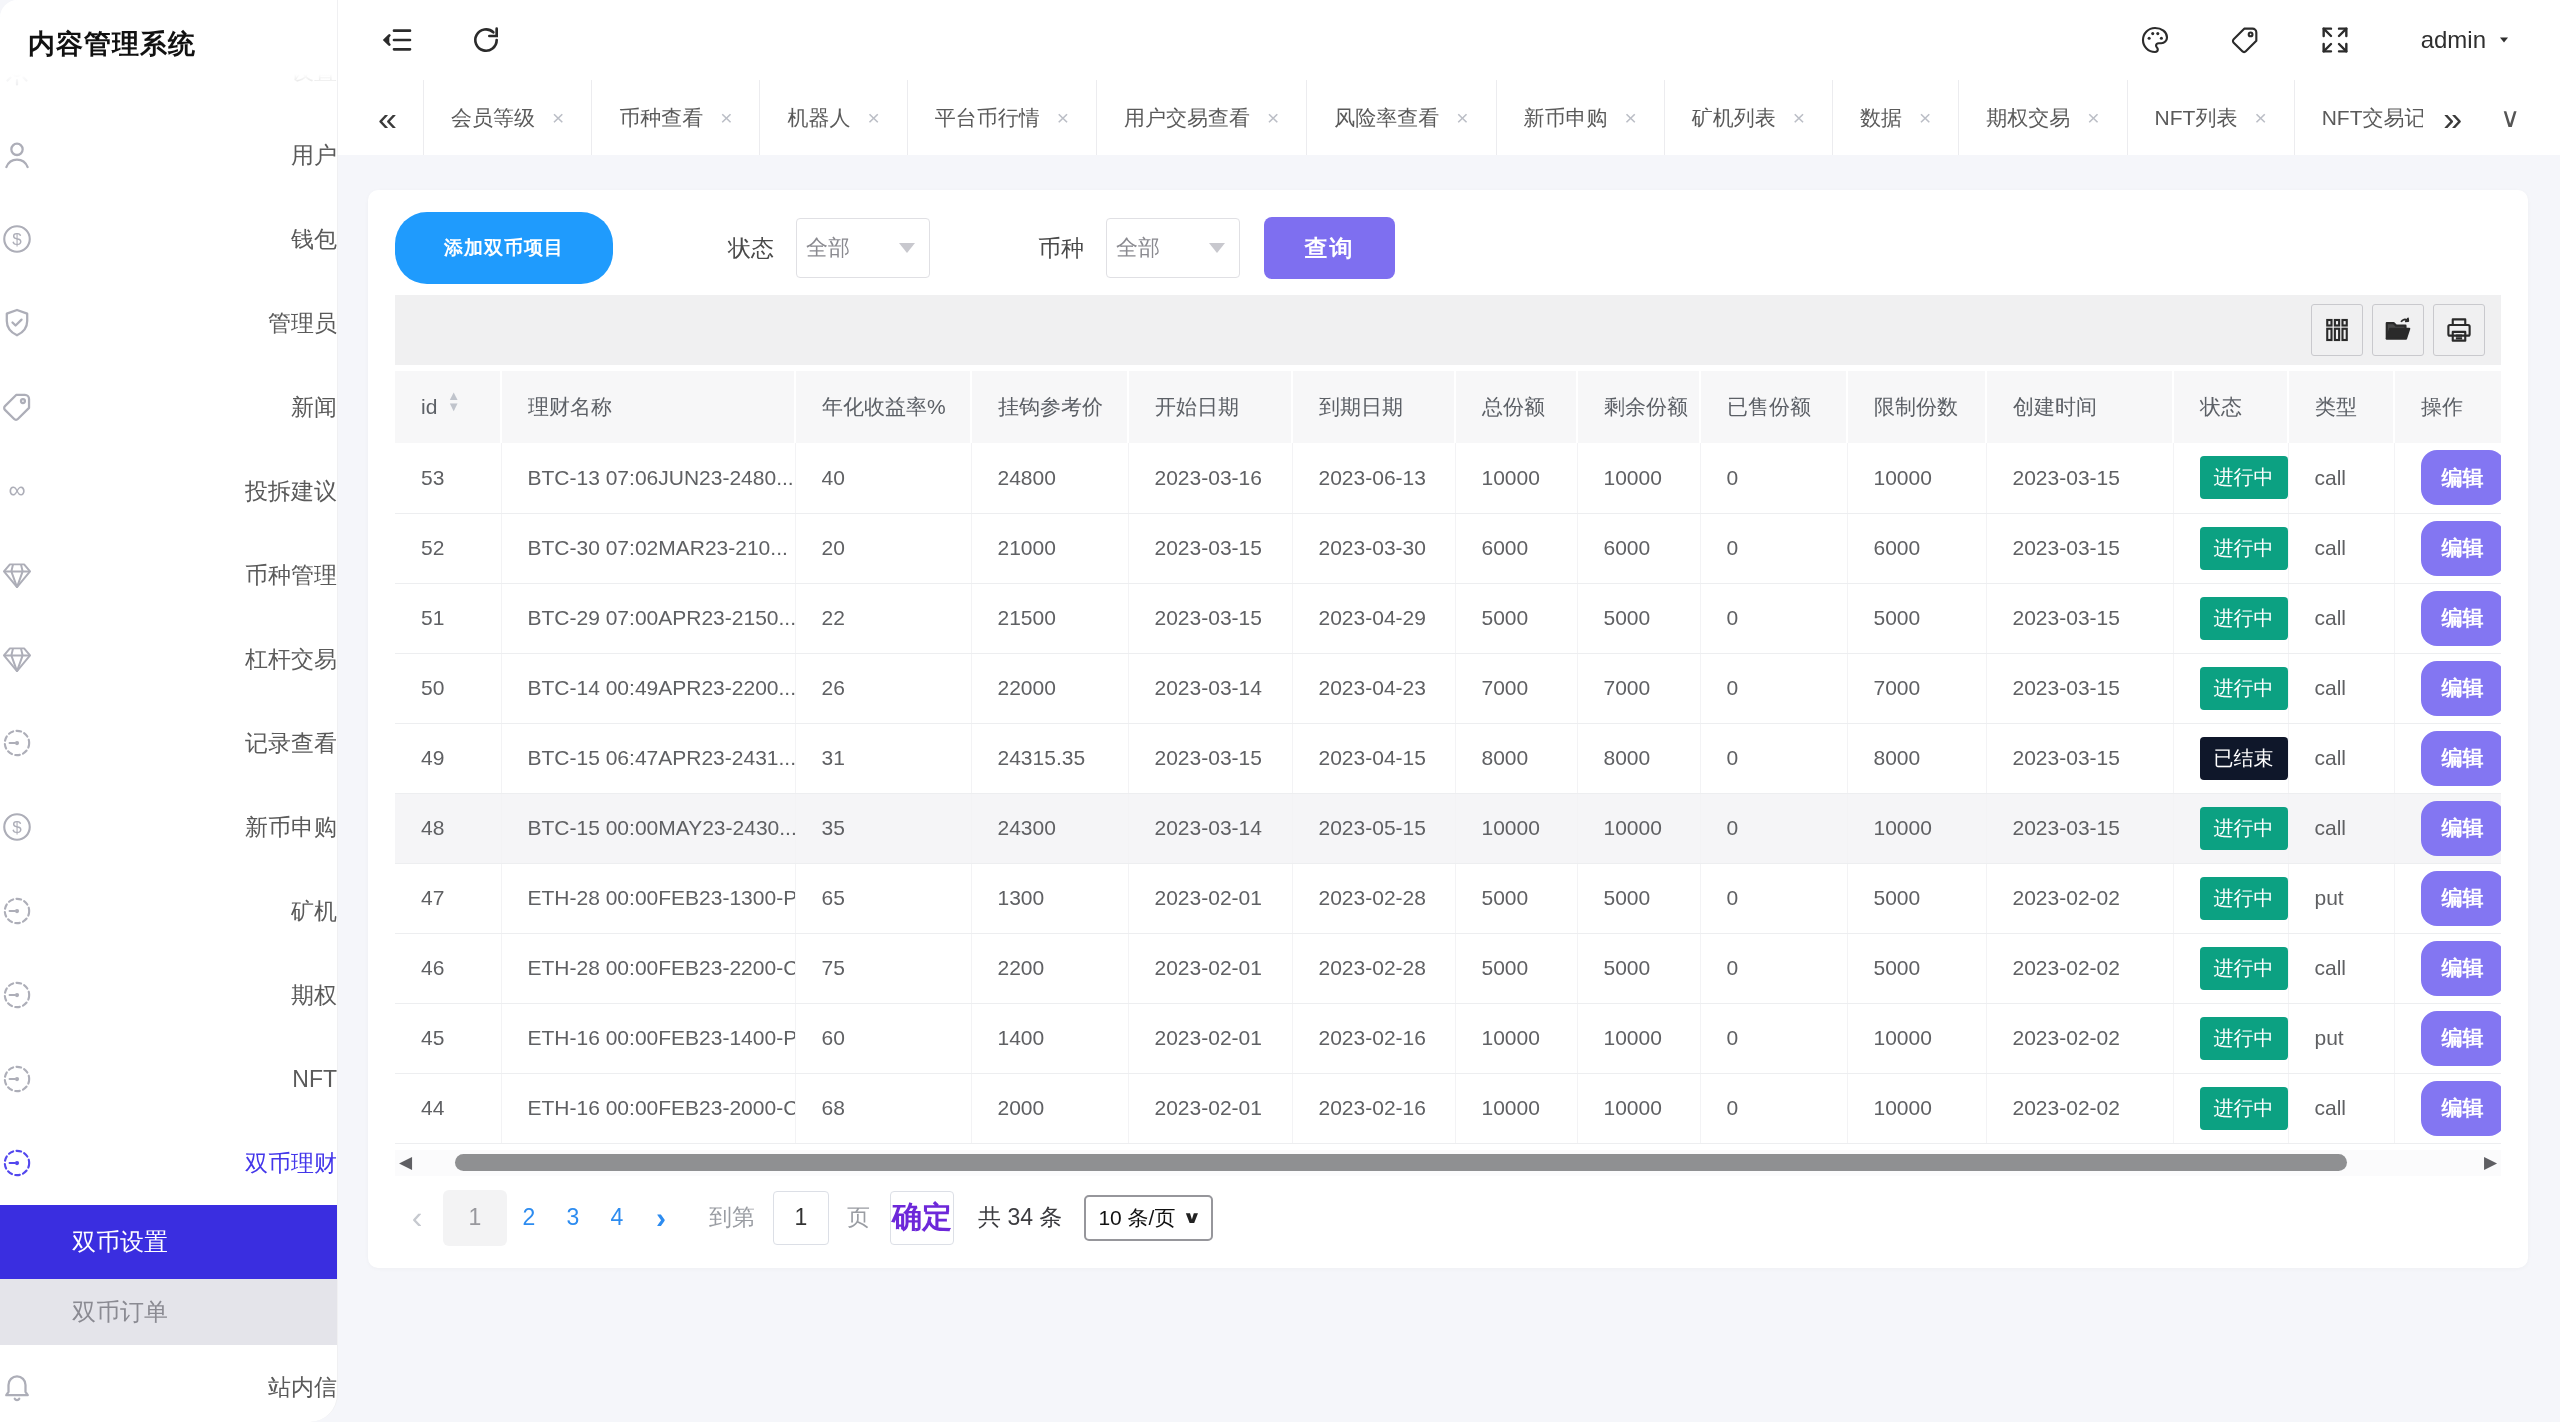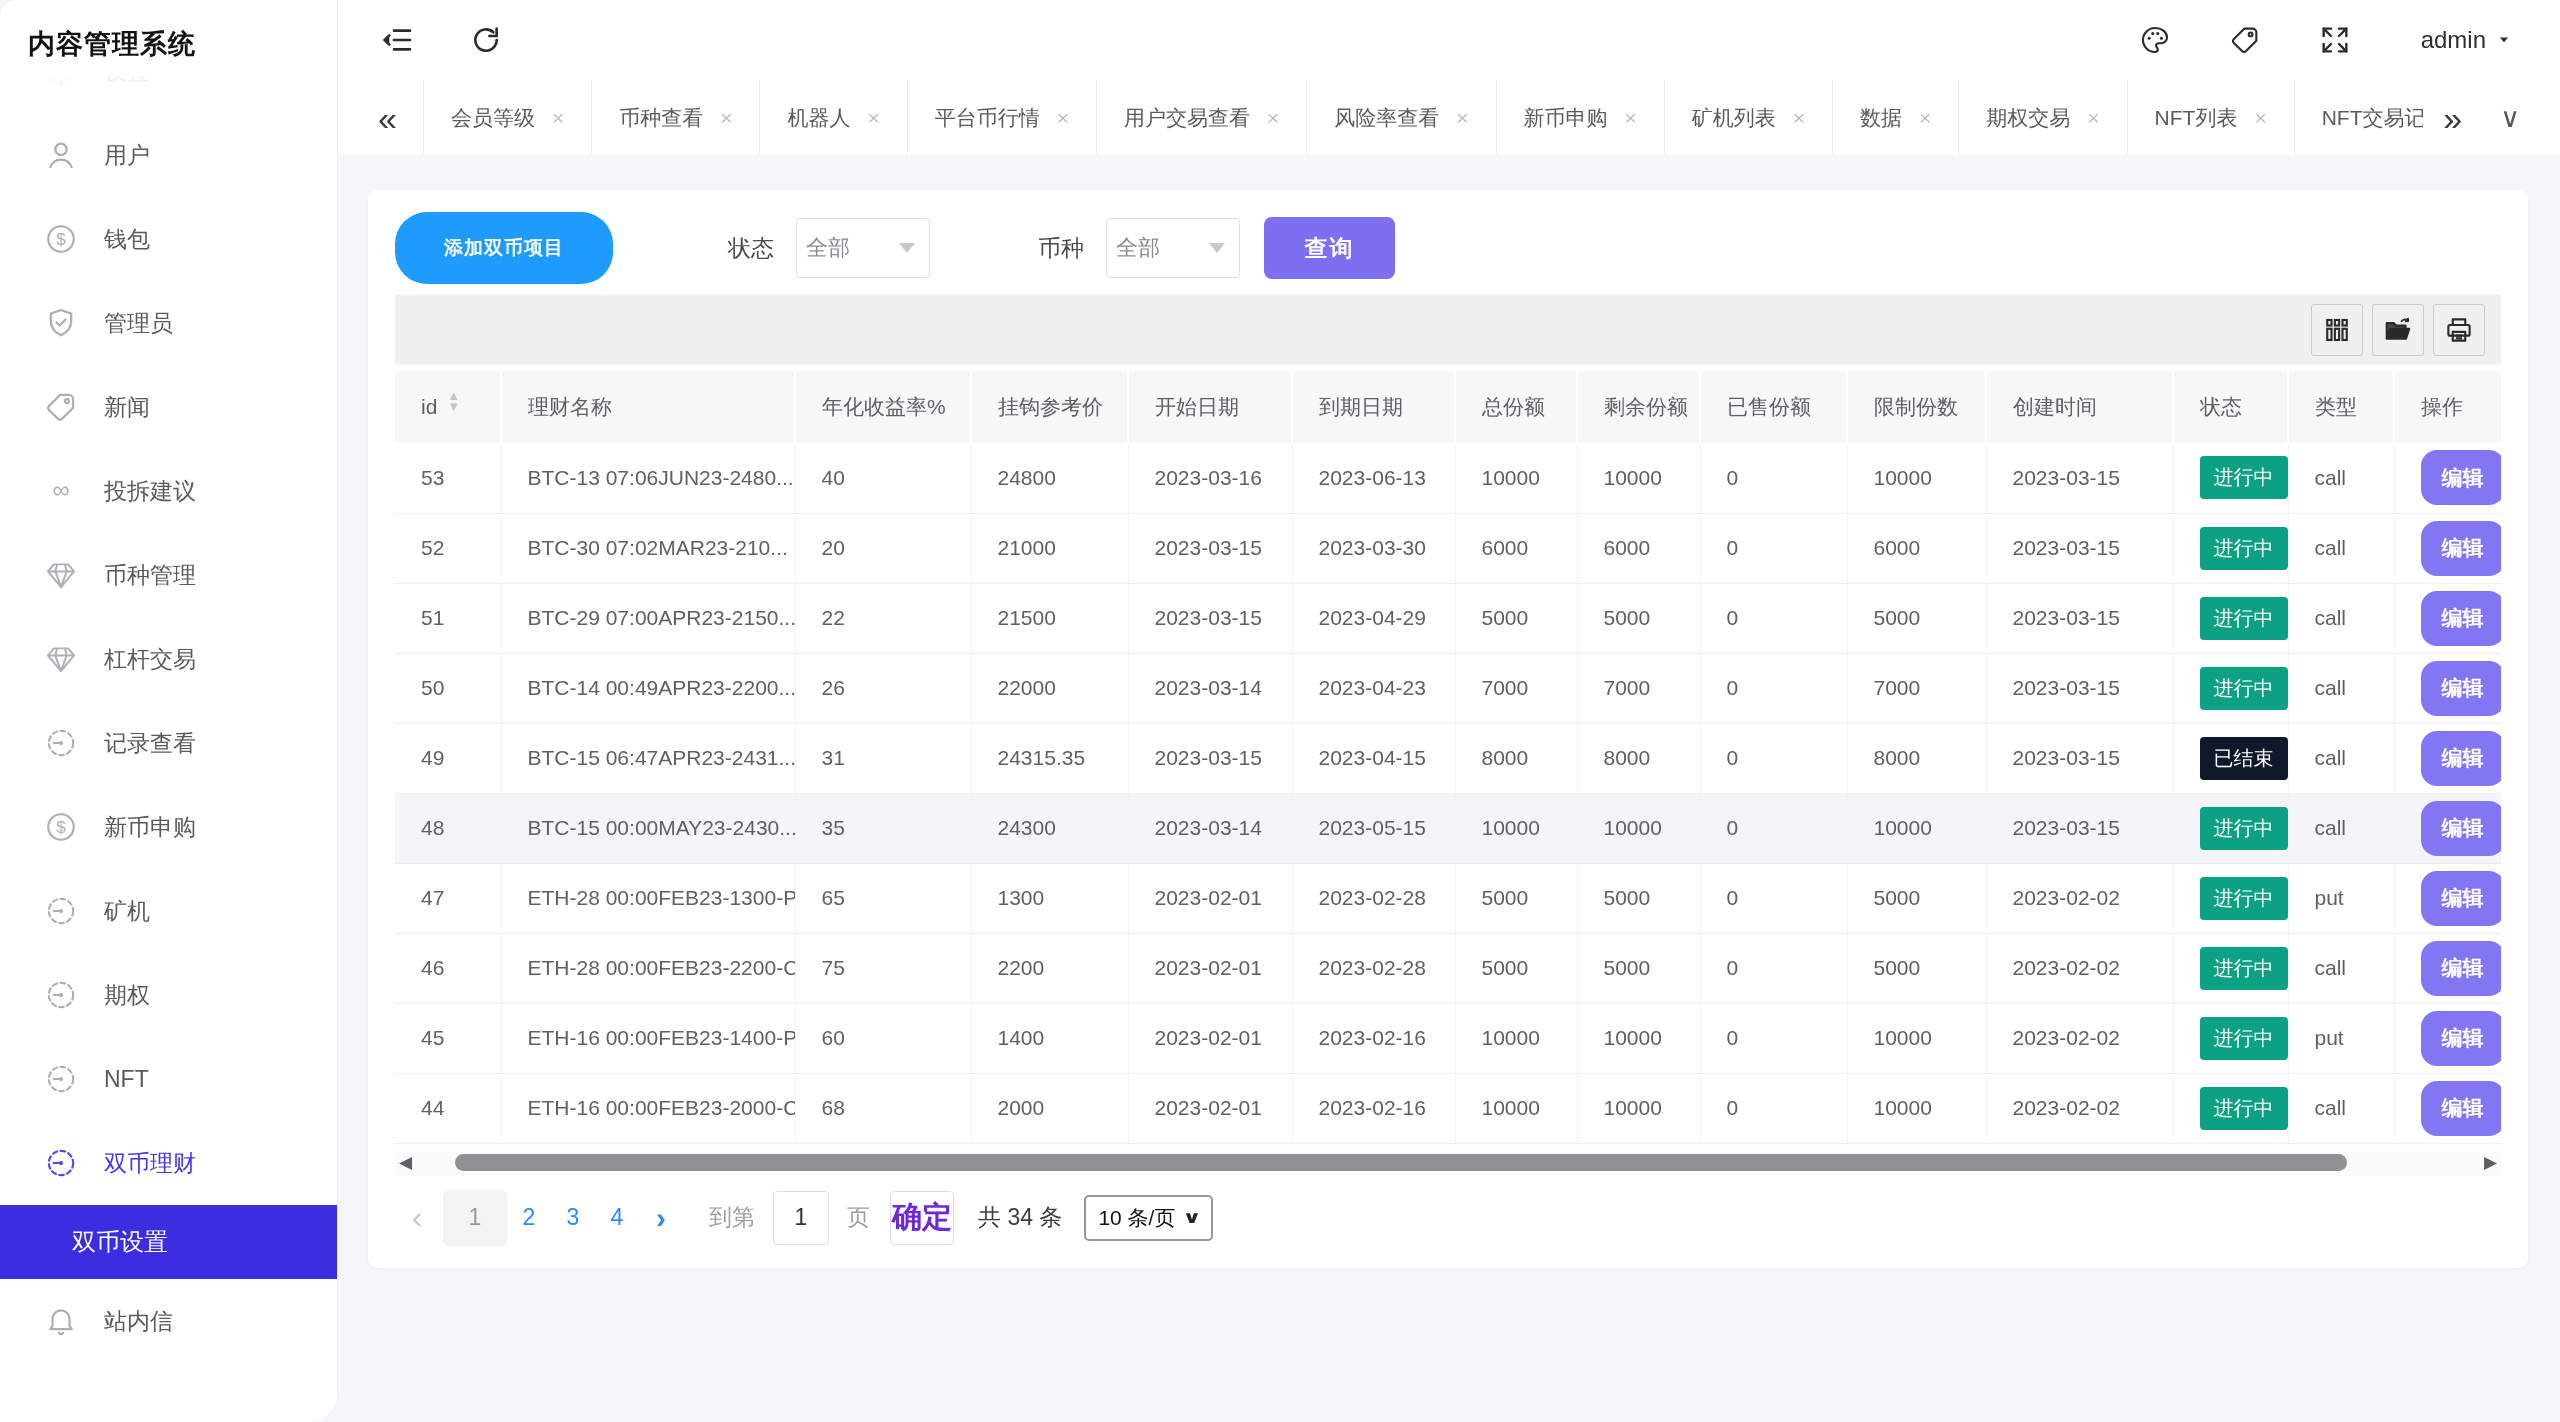--- a/index.html
+++ b/index.html
@@ -28,21 +28,21 @@
   .tabnav-right { margin-left:20px; }
   .tabnav-more { font-size:27px; color:#555; margin-left:38px; cursor:pointer; }
 
   
   .sidebar { position:absolute; left:0; top:0; width:338px; height:1422px; background:#fff;
              border-right:1px solid #f0f0f2; border-radius:18px 0 28px 0; z-index:5; overflow:hidden; }
   .side-title-wrap { position:absolute; left:0; top:0; right:0; height:128px; z-index:3;
              background:linear-gradient(180deg,#ffffff 58%,rgba(255,255,255,0) 100%); }
   .side-title { font-size:27px; font-weight:bold; color:#111; padding:26px 0 0 28px; letter-spacing:1px; }
   .menu { position:absolute; top:0; left:0; right:0; padding-top:29px; z-index:1; }
-  .mi { height:84px; display:flex; align-items:center; padding-left:44px; cursor:pointer; }
+  .mi { height:84px; display:flex; align-items:center; cursor:pointer;justify-content:space-between; }
   .mi .icon { width:34px; height:34px; color:#adaeb8; flex:0 0 34px; display:inline-flex; }
   .mi .icon svg { width:100%; height:100%; }
   .mi .lbl { margin-left:26px; font-size:23px; color:#5a5a5a; }
   .mi.active .icon { color:#5247ee; }
   .mi.active .lbl { color:#4336ea; }
   .submenu { background:#e4e4ea; }
   .smi { height:66px; display:flex; align-items:center; padding-left:72px; font-size:24px; color:#8a8a92; cursor:pointer; }
   .smi.active { height:74px; background:#3a2ee0; color:#fff; font-weight:500; }
 
   
@@ -393,20 +393,23 @@
           </span>
           <span class="lbl">双币理财</span>
         </div>
       </div>
     <div class="submenu">
 
         <div class="smi active">
           <span>双币设置</span>
         </div>
 
+        <div class="smi">
+          <span>双币订单</span>
+        </div>
       </div>
     <div class="mi">
       <span class="icon">
           <svg viewBox="0 0 24 24" fill="none" stroke="currentColor" stroke-width="1.6" stroke-linecap="round" stroke-linejoin="round">
             <path d="M18 15.5v-5a6 6 0 0 0-12 0v5l-1.6 2.3h15.2L18 15.5z"></path>
             <path d="M10.4 20.3a1.8 1.8 0 0 0 3.2 0"></path>
           </svg>
         </span>
       <span class="lbl">站内信</span>
     </div>

